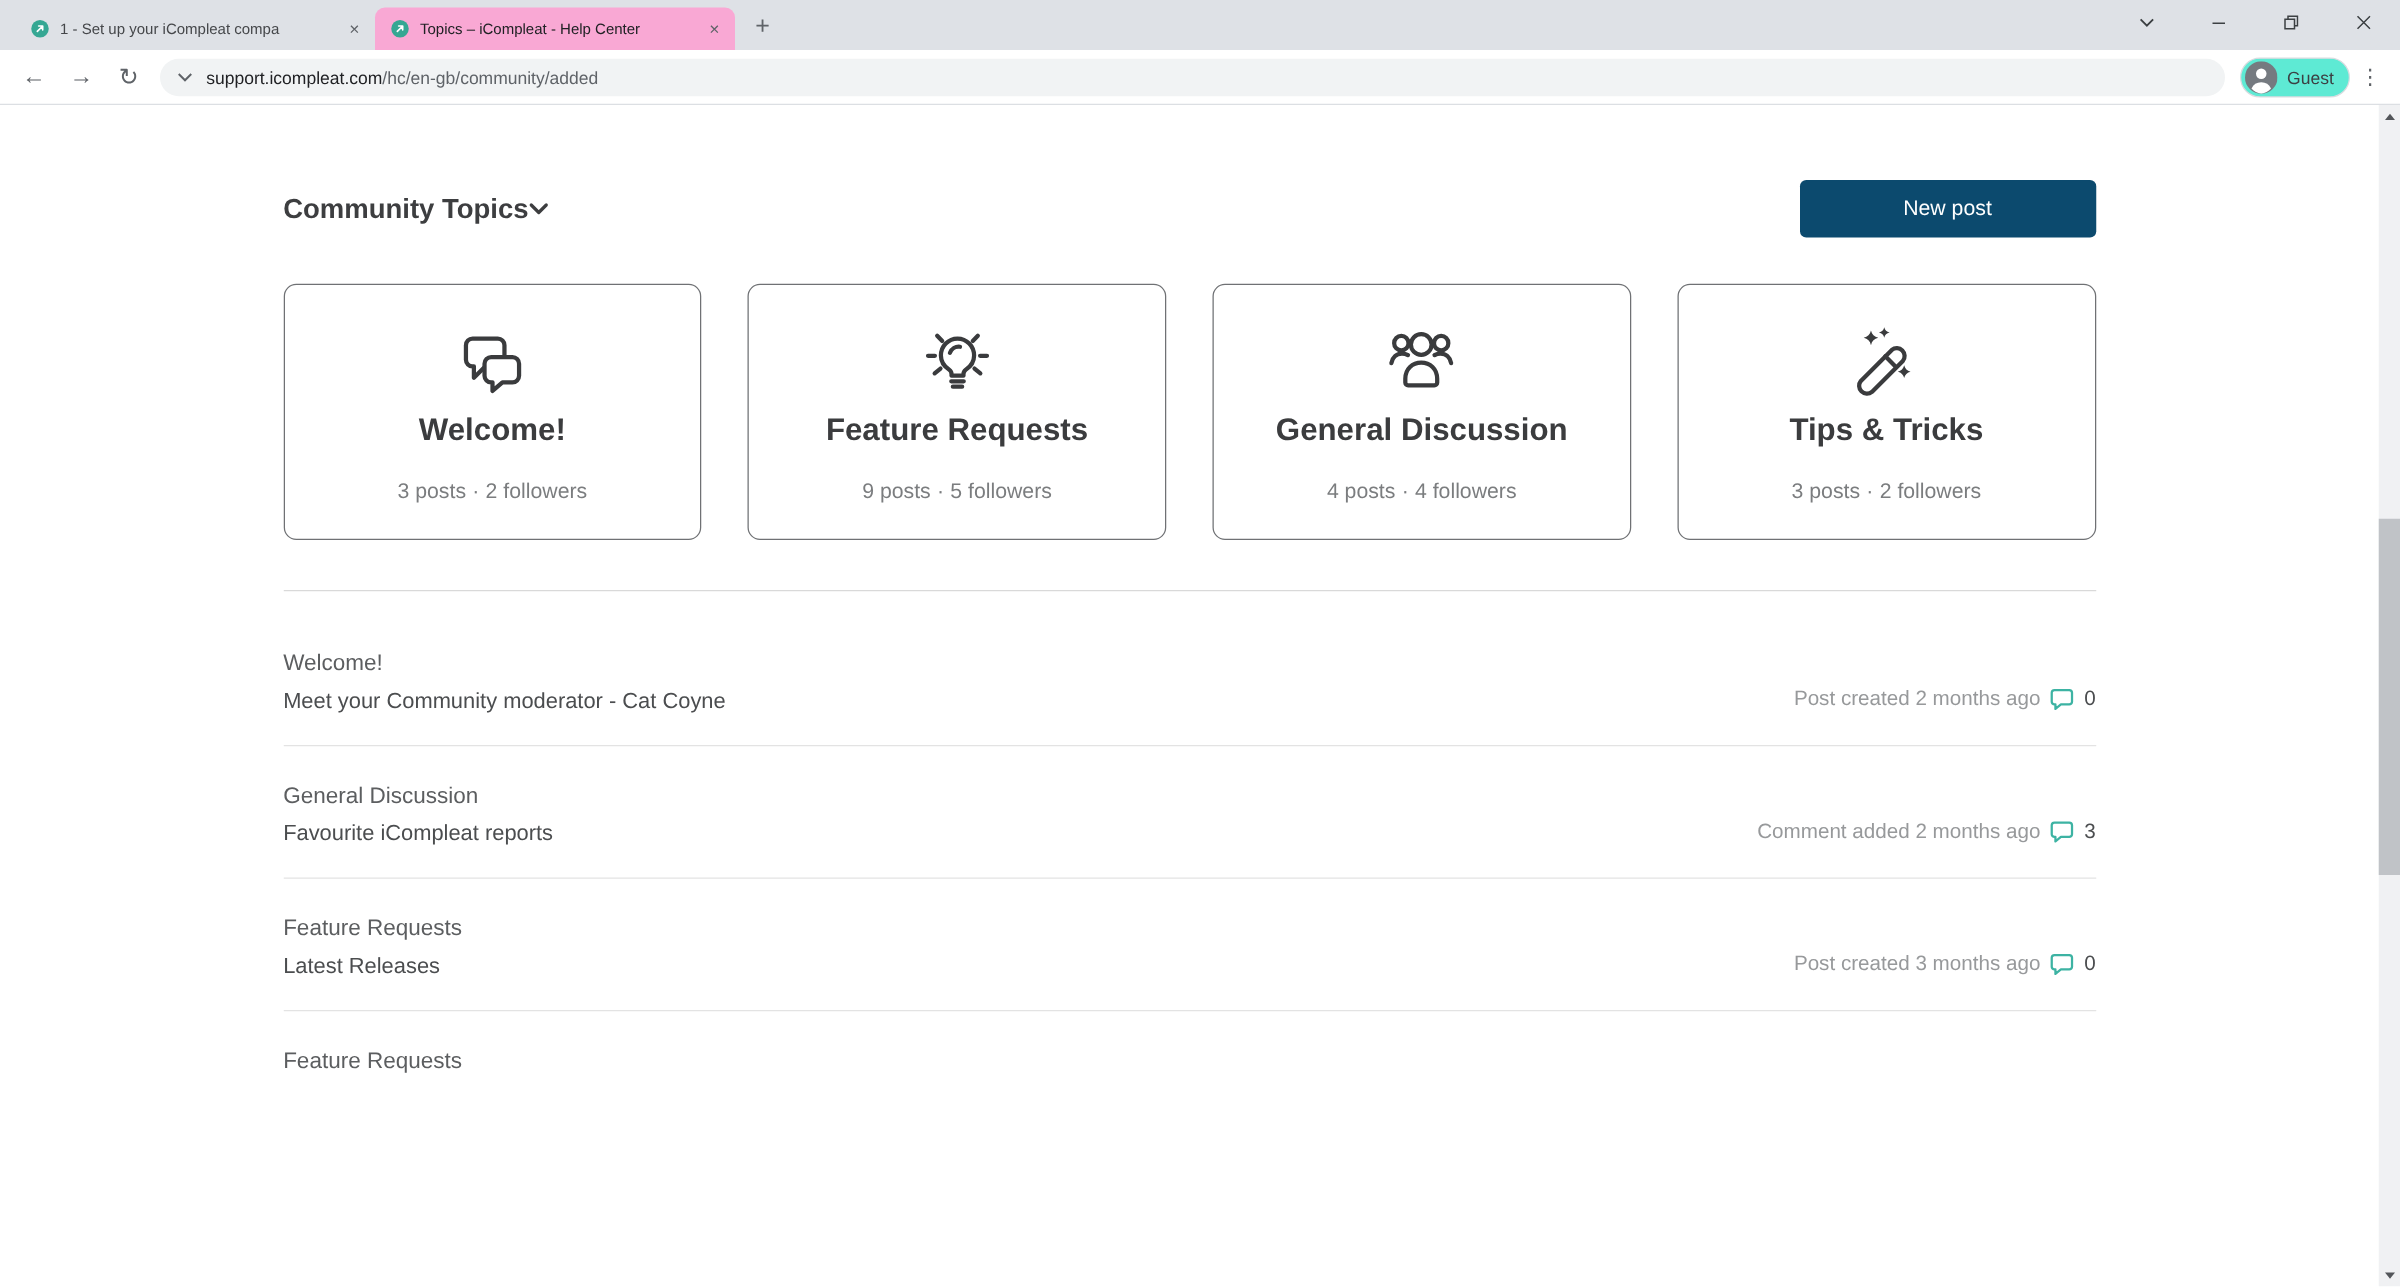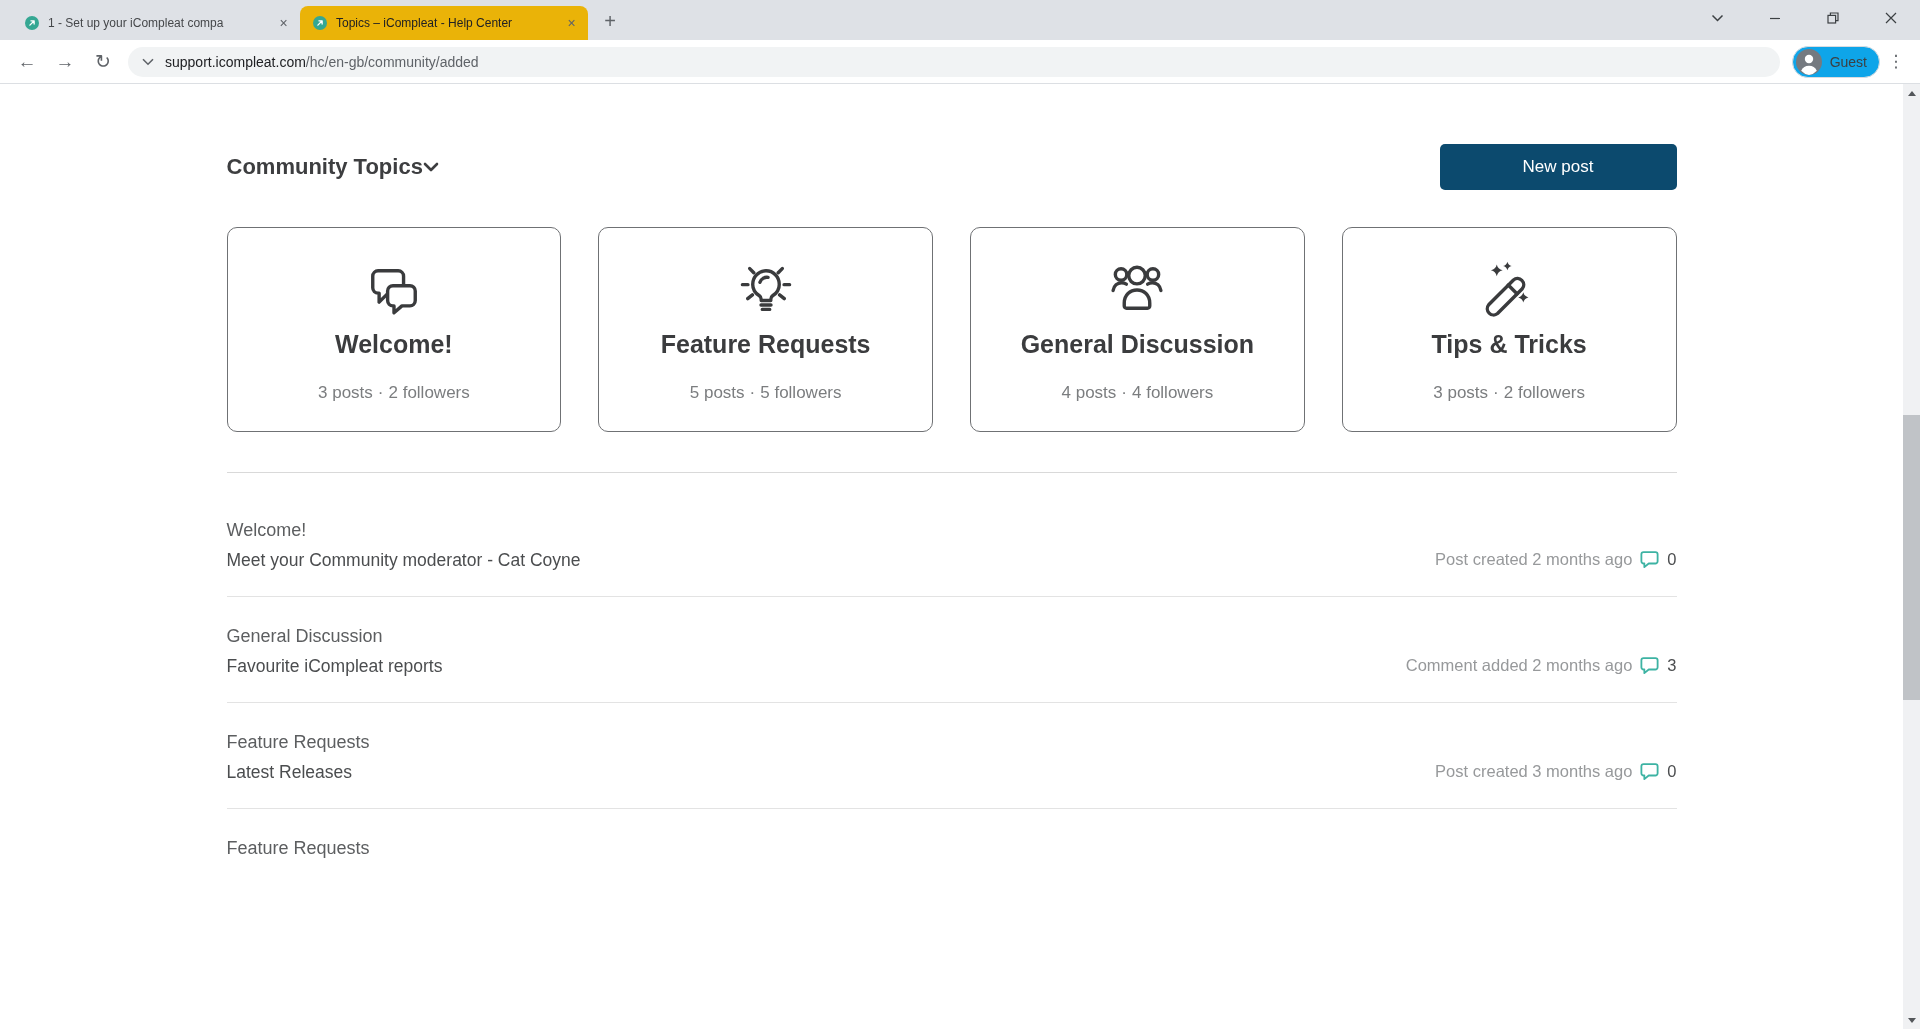--- a/index.html
+++ b/index.html
@@ -4,40 +4,40 @@
 <style>
   * { margin:0; padding:0; box-sizing:border-box; }
   html,body { width:1920px; height:1030px; overflow:hidden; background:#fff;
     font-family:"Liberation Sans", sans-serif; }
 
   
   .tabstrip { height:40px; background:#dee1e6; display:flex; align-items:flex-end; position:relative; }
   .tab { height:34px; width:288px; display:flex; align-items:center; padding:0 8px 0 12px;
     font-size:12px; color:#45474a; cursor:pointer; }
   .tab.inactive { margin-left:12px; border-radius:8px 8px 0 0; }
-  .tab.active { background:#eab308; border-radius:8px 8px 0 0; color:#202124; }
+  .tab.active { background:#f9a8d4; border-radius:8px 8px 0 0; color:#202124; }
   .tab .favicon { width:16px; height:16px; margin-right:8px; flex:none; }
   .tab .tab-title { flex:1; white-space:nowrap; overflow:hidden; }
   .tab .tab-close { margin-left:6px; width:17px; height:17px; line-height:16px; text-align:center;
     font-size:14px; color:#5f6368; border-radius:50%; cursor:pointer; flex:none; }
   .newtab { width:28px; height:28px; margin:0 0 5px 8px; font-size:20px; color:#5f6368;
     display:flex; align-items:center; justify-content:center; border-radius:50%; cursor:pointer; }
   .winctrls { position:absolute; right:0; top:0; height:36px; display:flex; }
   .winbtn { width:58px; height:36px; display:flex; align-items:center; justify-content:center; cursor:pointer; }
 
   .toolbar { height:44px; background:#fff; border-bottom:1px solid #dcdfe3;
     display:flex; align-items:center; padding:0 8px; }
   .navbtn { width:38px; height:34px; display:flex; align-items:center; justify-content:center;
     font-size:19px; color:#5f6368; border-radius:50%; cursor:pointer; }
   .urlbar { flex:1; height:30px; background:#f1f3f4; border-radius:15px; display:flex; align-items:center;
     padding:0 14px; margin:0 12px 0 6px; font-size:14px; cursor:text; }
   .url-chev { display:flex; align-items:center; }
   .url-domain { color:#202124; margin-left:11px; }
   .url-path { color:#5f6368; }
-  .profile-chip { height:32px; border:1px solid #dadce0; border-radius:16px; background:#0ea5e9;
+  .profile-chip { height:32px; border:1px solid #dadce0; border-radius:16px; background:#5eead4;
     display:flex; align-items:center; gap:8px; padding:0 12px 0 3px; font-size:14px; color:#3c4043; cursor:pointer; }
   .kebab { width:32px; text-align:center; font-size:17px; color:#5f6368; letter-spacing:0; cursor:pointer; }
 
   
   .viewport { position:relative; height:945px; background:#fff; }
   .scrollbar { position:absolute; top:0; right:0; width:17px; height:100%; background:#f0f1f3; }
   .sb-arrow { position:absolute; left:0; width:17px; height:16px; display:flex; align-items:center;
     justify-content:center; cursor:pointer; }
   .sb-arrow.up { top:1px; } .sb-arrow.down { bottom:1px; }
   .tri-up { width:0; height:0; border-left:4px solid transparent; border-right:4px solid transparent;
@@ -185,21 +185,21 @@
 
         <div class="card">
           <svg class="topic-icon" viewBox="0 0 64 64">
             <path class="icon-stroke" d="M38.2 36.5c3.6-2.3 6.3-6.3 6.3-10.7C44.5 18.7 38.9 13 32 13s-12.5 5.7-12.5 12.8c0 4.4 2.7 8.4 6.3 10.7 1.2.8 1.7 2 1.7 3.4V41h9v-1.1c0-1.4.5-2.6 1.7-3.4z"></path>
             <path class="icon-stroke" d="M27.3 45.2h9.4M28.5 49.3h7"></path>
             <path class="icon-stroke" d="M26.3 23.8a7 7 0 0 1 7.6-4.6"></path>
             <path class="icon-stroke" d="M15 26H9.8M20.5 14.8l-3.8-3.9M19.2 35.6l-4.4 3.6M49 26h5.2M43.5 14.8l3.8-3.9M44.8 35.6l4.4 3.6"></path>
           </svg>
           <div class="card-title">Feature Requests</div>
           <div class="card-stats">
-            <span>5 posts</span>
+            <span>9 posts</span>
             <span>·</span>
             <span>5 followers</span>
           </div>
         </div>
 
         <div class="card">
           <svg class="topic-icon" viewBox="0 0 64 64">
             <circle class="icon-stroke" cx="32" cy="17.5" r="7.8"></circle>
             <circle class="icon-stroke" cx="17" cy="16.5" r="5.4"></circle>
             <circle class="icon-stroke" cx="47" cy="16.5" r="5.4"></circle>

